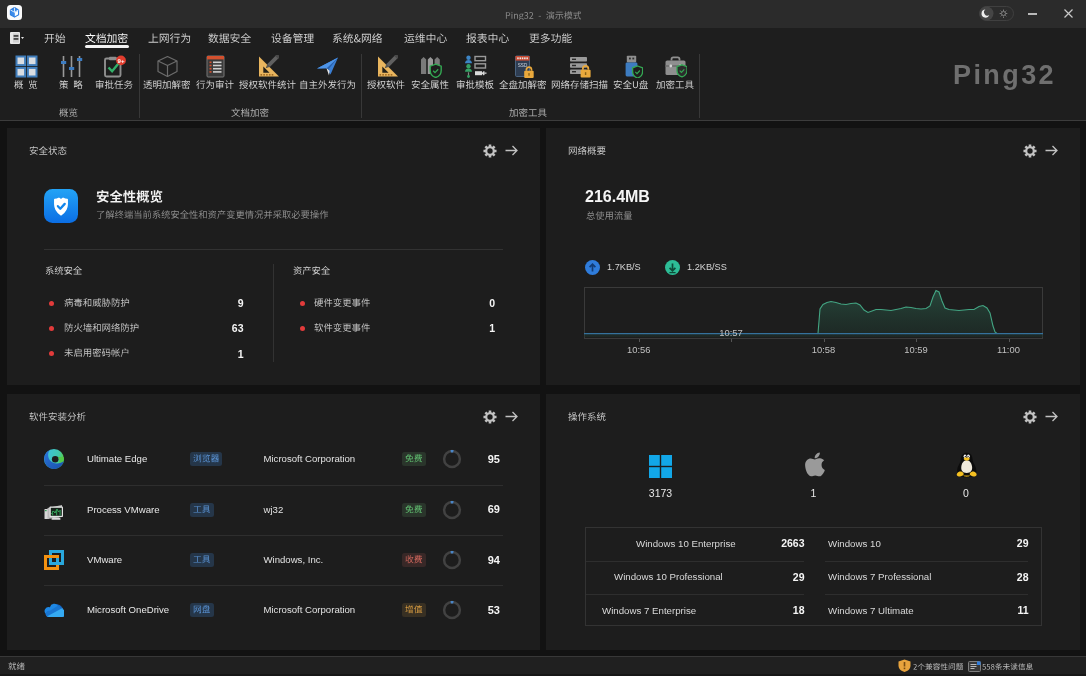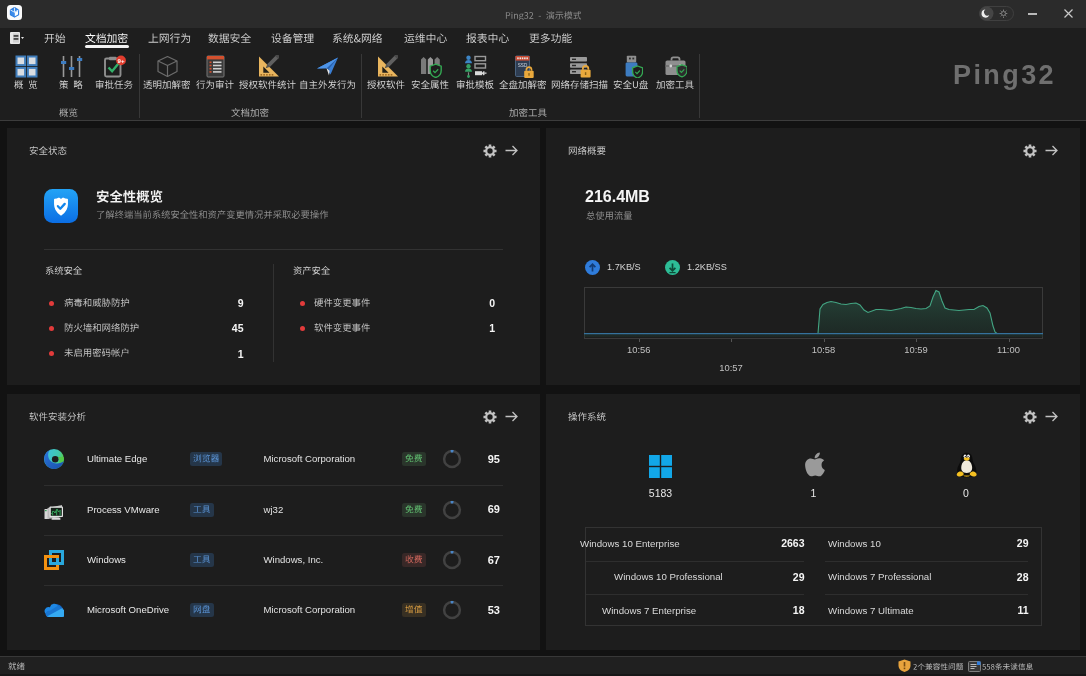--- a/index.html
+++ b/index.html
@@ -561,21 +561,21 @@
       <use href="#r103" x="0"></use>
       <use href="#r105" x="1000"></use>
       <use href="#r106" x="2000"></use>
       <use href="#r86" x="3000"></use>
       <use href="#r18" x="4000"></use>
       <use href="#r32" x="5000"></use>
       <use href="#r103" x="6000"></use>
       <use href="#r104" x="7000"></use>
     </svg>
   </div>
-<div style="position:absolute;right:842.5px;top:323.0px;font:bold 10.5px 'Liberation Sans',sans-serif;color:#f5f5f5;white-space:nowrap;line-height:1">45</div>
+<div style="position:absolute;right:842.5px;top:323.0px;font:bold 10.5px 'Liberation Sans',sans-serif;color:#f5f5f5;white-space:nowrap;line-height:1">63</div>
 <div class="abs" style="left:48.5px;top:351.0px;width:5px;height:5px;border-radius:50%;background:#e23b3b"></div>
 <div style="position:absolute;left:64.0px;top:348.0px;line-height:0">
     <svg viewBox="0 -860 7000 1000" style="width:65.80px;height:9.40px;" fill="#c6c6c6">
       <use href="#r107" x="0"></use>
       <use href="#r108" x="1000"></use>
       <use href="#r109" x="2000"></use>
       <use href="#r16" x="3000"></use>
       <use href="#r110" x="4000"></use>
       <use href="#r111" x="5000"></use>
       <use href="#r112" x="6000"></use>
@@ -650,21 +650,21 @@
         <stop offset="1" stop-color="#1e382f" stop-opacity="0.45"></stop>
       </linearGradient>
     </defs>
 <polygon points="0.0,46.5 234.0,46.5 236.0,22.0 239.0,17.5 243.0,15.5 247.0,14.5 252.0,15.5 257.0,17.0 262.0,17.5 267.0,16.5 272.0,16.0 276.0,18.0 280.0,23.0 284.0,25.5 288.0,24.0 292.0,22.5 297.0,22.5 302.0,23.0 307.0,23.5 312.0,22.5 317.0,21.5 322.0,20.0 327.0,20.5 332.0,21.5 337.0,22.0 342.0,21.5 346.0,19.0 349.0,10.0 352.0,3.5 355.0,5.0 358.0,14.0 361.0,21.0 365.0,22.5 370.0,23.0 375.0,23.5 380.0,23.0 385.0,22.5 390.0,22.5 395.0,19.5 399.0,18.5 403.0,21.0 406.0,26.0 409.0,39.0 411.0,45.0 413.0,46.5 459.0,46.5 459,50 0,50" fill="url(#areaG)" opacity="0.9" transform="translate(0,0)"></polygon>
 <polyline points="0.0,46.5 234.0,46.5 236.0,22.0 239.0,17.5 243.0,15.5 247.0,14.5 252.0,15.5 257.0,17.0 262.0,17.5 267.0,16.5 272.0,16.0 276.0,18.0 280.0,23.0 284.0,25.5 288.0,24.0 292.0,22.5 297.0,22.5 302.0,23.0 307.0,23.5 312.0,22.5 317.0,21.5 322.0,20.0 327.0,20.5 332.0,21.5 337.0,22.0 342.0,21.5 346.0,19.0 349.0,10.0 352.0,3.5 355.0,5.0 358.0,14.0 361.0,21.0 365.0,22.5 370.0,23.0 375.0,23.5 380.0,23.0 385.0,22.5 390.0,22.5 395.0,19.5 399.0,18.5 403.0,21.0 406.0,26.0 409.0,39.0 411.0,45.0 413.0,46.5 459.0,46.5" fill="none" stroke="#43a583" stroke-width="1.1"></polyline>
 <path d="M0 46.7 H459" stroke="#35719c" stroke-width="1.3"></path>
 </svg>
 <div class="abs" style="left:638.7px;top:338.5px;width:1px;height:3px;background:#555"></div>
 <div style="position:absolute;left:638.7px;transform:translateX(-50%);top:345.0px;font:400 9.4px 'Liberation Sans',sans-serif;color:#c0c0c0;white-space:nowrap;line-height:1">10:56</div>
 <div class="abs" style="left:731.0px;top:338.5px;width:1px;height:3px;background:#555"></div>
-<div style="position:absolute;left:731.0px;transform:translateX(-50%);top:363px;font:400 9.4px 'Liberation Sans',sans-serif;color:#c0c0c0;white-space:nowrap;line-height:1">10:57</div>
+<div style="position:absolute;left:731.0px;transform:translateX(-50%);top:328px;font:400 9.4px 'Liberation Sans',sans-serif;color:#c0c0c0;white-space:nowrap;line-height:1">10:57</div>
 <div class="abs" style="left:823.5px;top:338.5px;width:1px;height:3px;background:#555"></div>
 <div style="position:absolute;left:823.5px;transform:translateX(-50%);top:345.0px;font:400 9.4px 'Liberation Sans',sans-serif;color:#c0c0c0;white-space:nowrap;line-height:1">10:58</div>
 <div class="abs" style="left:916.0px;top:338.5px;width:1px;height:3px;background:#555"></div>
 <div style="position:absolute;left:916.0px;transform:translateX(-50%);top:345.0px;font:400 9.4px 'Liberation Sans',sans-serif;color:#c0c0c0;white-space:nowrap;line-height:1">10:59</div>
 <div class="abs" style="left:1008.5px;top:338.5px;width:1px;height:3px;background:#555"></div>
 <div style="position:absolute;left:1008.5px;transform:translateX(-50%);top:345.0px;font:400 9.4px 'Liberation Sans',sans-serif;color:#c0c0c0;white-space:nowrap;line-height:1">11:00</div>
 <div class="abs" style="left:7px;top:394px;width:533px;height:256px;background:#1d1d1d"></div>
 <div style="position:absolute;left:29.0px;top:412.0px;line-height:0">
     <svg viewBox="0 -860 6000 1000" style="width:57.00px;height:9.50px;" fill="#c9c9c9">
       <use href="#r57" x="0"></use>
@@ -757,41 +757,41 @@
 <path d="M8.7 2.2 A7.9 7.9 0 0 1 11.4 2.3" fill="none" stroke="#4a86c8" stroke-width="2.5"></path>
 </svg>
 <div style="position:absolute;right:586.0px;top:504.0px;font:bold 11.0px 'Liberation Sans',sans-serif;color:#f5f5f5;white-space:nowrap;line-height:1">69</div>
 <svg class="abs" style="left:44px;top:550.0px" width="20" height="20" viewBox="0 0 20 20">
     <g fill="none">
 <rect x="6.5" y="1.5" width="12" height="12" stroke="#29a8dd" stroke-width="3"></rect>
 <rect x="1.5" y="6.5" width="12" height="12" stroke="#f29111" stroke-width="3"></rect>
 <path d="M13.5 8 V13.5 H8" stroke="#29a8dd" stroke-width="3"></path>
 </g>
   </svg>
-<div style="position:absolute;left:87.0px;top:555.0px;font:400 9.6px 'Liberation Sans',sans-serif;color:#e8e8e8;white-space:nowrap;line-height:1">Windows</div>
+<div style="position:absolute;left:87.0px;top:555.0px;font:400 9.6px 'Liberation Sans',sans-serif;color:#e8e8e8;white-space:nowrap;line-height:1">VMware</div>
 <div class="abs" style="left:189.5px;top:553.0px;width:24.0px;height:14.0px;background:#253649;border-radius:2.5px"></div>
 <div style="position:absolute;left:192.7px;top:555.2px;line-height:0">
     <svg viewBox="0 -860 2000 1000" style="width:17.60px;height:8.80px;" fill="#5b94d6">
       <use href="#r72" x="0"></use>
       <use href="#r73" x="1000"></use>
     </svg>
   </div>
 <div style="position:absolute;left:263.5px;top:555.0px;font:400 9.6px 'Liberation Sans',sans-serif;color:#e2e2e2;white-space:nowrap;line-height:1">Windows, Inc.</div>
 <div class="abs" style="left:402.0px;top:553.0px;width:24.0px;height:14.0px;background:#382827;border-radius:2.5px"></div>
 <div style="position:absolute;left:405.2px;top:555.2px;line-height:0">
     <svg viewBox="0 -860 2000 1000" style="width:17.60px;height:8.80px;" fill="#d96a5f">
       <use href="#r126" x="0"></use>
       <use href="#r125" x="1000"></use>
     </svg>
   </div>
 <svg class="abs" style="left:442.0px;top:550.0px" width="20" height="20" viewBox="0 0 20 20">
 <circle cx="10" cy="10" r="7.9" fill="none" stroke="#424242" stroke-width="2.5"></circle>
 <path d="M8.7 2.2 A7.9 7.9 0 0 1 11.4 2.3" fill="none" stroke="#4a86c8" stroke-width="2.5"></path>
 </svg>
-<div style="position:absolute;right:586.0px;top:554.5px;font:bold 11.0px 'Liberation Sans',sans-serif;color:#f5f5f5;white-space:nowrap;line-height:1">67</div>
+<div style="position:absolute;right:586.0px;top:554.5px;font:bold 11.0px 'Liberation Sans',sans-serif;color:#f5f5f5;white-space:nowrap;line-height:1">94</div>
 <svg class="abs" style="left:44px;top:600.0px" width="20" height="20" viewBox="0 0 20 20">
     <g>
 <path d="M12.4 4.2 c3.2 0 5.9 2.2 6.6 5.2 a3.8 3.8 0 0 1-0.6 7.5 H12 Z" fill="#1565c0"></path>
 <path d="M5.9 7.2 a4.6 4.6 0 0 1 8.3-1.3 l-5 9.5 -7.2-1.4 a4 4 0 0 1 3.9-6.8z" fill="#1e88e5"></path>
 <path d="M1.5 14.2 a4 4 0 0 1 4.4-3.5 l8.3-5.3 c1.8 1 2.9 2.6 3.3 4.1 l-9 7.4 -5.2 0 a4 4 0 0 1-1.8-2.7z" fill="#1976d2"></path>
 <path d="M3.3 16.9 c-1-0.6-1.6-1.5-1.8-2.7 l12.7-7.6 c1.5 0.8 2.6 2.3 3 4.2 l0.3 2 a3.8 3.8 0 0 1 0.9 4.1z" fill="#28a2e8" opacity="0"></path>
 <path d="M18.9 9.4 a3.8 3.8 0 0 1-0.5 7.5 H5.3 c-1 0-1.7-0.3-2-0.6 l15.2-8.4z" fill="#35aaf2"></path>
 </g>
   </svg>
 <div style="position:absolute;left:87.0px;top:605.0px;font:400 9.6px 'Liberation Sans',sans-serif;color:#e8e8e8;white-space:nowrap;line-height:1">Microsoft OneDrive</div>
@@ -834,21 +834,21 @@
 <path d="M0.5 5.5 H12 M7.5 1 L12 5.5 L7.5 10" stroke="#c2c2c2" stroke-width="1.3" fill="none"></path>
 </svg>
 <svg class="abs" style="left:649px;top:455px" width="23" height="23" viewBox="0 0 23 23">
 <g fill="#12a7e8">
       <rect x="0" y="0" width="10.8" height="10.8"></rect>
       <rect x="12.2" y="0" width="10.8" height="10.8"></rect>
       <rect x="0" y="12.2" width="10.8" height="10.8"></rect>
       <rect x="12.2" y="12.2" width="10.8" height="10.8"></rect>
     </g>
 </svg>
-<div style="position:absolute;left:660.5px;transform:translateX(-50%);top:487.5px;font:400 10.5px 'Liberation Sans',sans-serif;color:#e8e8e8;white-space:nowrap;line-height:1">5183</div>
+<div style="position:absolute;left:660.5px;transform:translateX(-50%);top:487.5px;font:400 10.5px 'Liberation Sans',sans-serif;color:#e8e8e8;white-space:nowrap;line-height:1">3173</div>
 <svg class="abs" style="left:804px;top:452px" width="23" height="27" viewBox="0 0 23 27">
 <g fill="#9a9a9a">
 <path d="M15.8 0.5 c0.2 1.5-0.4 2.9-1.3 4 -0.9 1.1-2.4 1.9-3.8 1.8 -0.2-1.4 0.5-2.9 1.3-3.8 C12.9 1.4 14.5 0.6 15.8 0.5z"></path>
 <path d="M20.5 9 c-0.1 0.1-2.9 1.6-2.9 5 0 3.9 3.4 5.3 3.5 5.3 0 0.1-0.5 1.9-1.8 3.7 -1.1 1.6-2.3 3.2-4.1 3.2 -1.8 0-2.3-1-4.4-1 -2 0-2.7 1-4.4 1 -1.8 0-3-1.7-4.2-3.3 C0.9 20.1-0.1 17-0.1 14.1 c0-4.7 3.1-7.2 6.1-7.2 1.7 0 3.2 1.1 4.3 1.1 1 0 2.7-1.2 4.7-1.2 0.8 0 3.5 0.1 5.5 2.2z" transform="translate(1.2,0) scale(0.93)"></path>
 </g>
   </svg>
 <div style="position:absolute;left:813.5px;transform:translateX(-50%);top:487.5px;font:400 10.5px 'Liberation Sans',sans-serif;color:#e8e8e8;white-space:nowrap;line-height:1">1</div>
 <svg class="abs" style="left:956px;top:452px" width="22" height="26" viewBox="0 0 22 26">
 <path d="M10.7 0.8 c3.6 0 5.6 2.6 5.8 6 0.1 2.3 0.9 4 1.9 5.8 1.1 2 1.9 4.2 1.9 6.3 0 3.9-3.3 6.3-9.6 6.3 -6.3 0-9.6-2.4-9.6-6.3 0-2.1 0.8-4.3 1.9-6.3 1-1.8 1.8-3.5 1.9-5.8 C5.1 3.4 7.1 0.8 10.7 0.8z" fill="#0c0c0c"></path>
 <path d="M10.7 8.2 c2.9 0 5 2.9 5.4 6.5 0.4 3.4-1.2 6.2-5.4 6.2 -4.2 0-5.8-2.8-5.4-6.2 C5.7 11.1 7.8 8.2 10.7 8.2z" fill="#eee8da"></path>
@@ -860,21 +860,21 @@
 <path d="M1.2 21.2 c-1 1.6-0.4 3 1.6 3.2 2 0.3 4.2-0.5 4.8-1.8 0.4-1-0.3-2.1-1.5-2.7 -1.7-0.8-3.8-0.3-4.9 1.3z" fill="#f5c021"></path>
 <path d="M20.2 21.2 c1 1.6 0.4 3-1.6 3.2 -2 0.3-4.2-0.5-4.8-1.8 -0.4-1 0.3-2.1 1.5-2.7 1.7-0.8 3.8-0.3 4.9 1.3z" fill="#f5c021"></path>
 <path d="M7 23.6 c1 0.8 2.4 1.2 3.7 1.2 1.3 0 2.7-0.4 3.7-1.2z" fill="#e0ad12"></path>
 </svg>
 <div style="position:absolute;left:966.0px;transform:translateX(-50%);top:487.5px;font:400 10.5px 'Liberation Sans',sans-serif;color:#e8e8e8;white-space:nowrap;line-height:1">0</div>
 <div class="abs" style="left:585px;top:527px;width:457px;height:99px;border:1px solid #333;box-sizing:border-box"></div>
 <div class="abs" style="left:586px;top:560.5px;width:218px;height:1px;background:#2e2e2e"></div>
 <div class="abs" style="left:825px;top:560.5px;width:203px;height:1px;background:#2e2e2e"></div>
 <div class="abs" style="left:586px;top:593.5px;width:218px;height:1px;background:#2e2e2e"></div>
 <div class="abs" style="left:825px;top:593.5px;width:203px;height:1px;background:#2e2e2e"></div>
-<div style="position:absolute;left:580px;top:538.7px;font:400 9.7px 'Liberation Sans',sans-serif;color:#d9d9d9;white-space:nowrap;line-height:1">Windows 10 Enterprise</div>
+<div style="position:absolute;left:636px;top:538.7px;font:400 9.7px 'Liberation Sans',sans-serif;color:#d9d9d9;white-space:nowrap;line-height:1">Windows 10 Enterprise</div>
 <div style="position:absolute;right:281.5px;top:538.0px;font:bold 10.5px 'Liberation Sans',sans-serif;color:#f5f5f5;white-space:nowrap;line-height:1">2663</div>
 <div style="position:absolute;left:828.0px;top:538.7px;font:400 9.7px 'Liberation Sans',sans-serif;color:#d9d9d9;white-space:nowrap;line-height:1">Windows 10</div>
 <div style="position:absolute;right:57.5px;top:538.0px;font:bold 10.5px 'Liberation Sans',sans-serif;color:#f5f5f5;white-space:nowrap;line-height:1">29</div>
 <div style="position:absolute;left:614px;top:572.2px;font:400 9.7px 'Liberation Sans',sans-serif;color:#d9d9d9;white-space:nowrap;line-height:1">Windows 10 Professional</div>
 <div style="position:absolute;right:281.5px;top:571.5px;font:bold 10.5px 'Liberation Sans',sans-serif;color:#f5f5f5;white-space:nowrap;line-height:1">29</div>
 <div style="position:absolute;left:828.0px;top:572.2px;font:400 9.7px 'Liberation Sans',sans-serif;color:#d9d9d9;white-space:nowrap;line-height:1">Windows 7 Professional</div>
 <div style="position:absolute;right:57.5px;top:571.5px;font:bold 10.5px 'Liberation Sans',sans-serif;color:#f5f5f5;white-space:nowrap;line-height:1">28</div>
 <div style="position:absolute;left:602.0px;top:605.7px;font:400 9.7px 'Liberation Sans',sans-serif;color:#d9d9d9;white-space:nowrap;line-height:1">Windows 7 Enterprise</div>
 <div style="position:absolute;right:281.5px;top:605.0px;font:bold 10.5px 'Liberation Sans',sans-serif;color:#f5f5f5;white-space:nowrap;line-height:1">18</div>
 <div style="position:absolute;left:828.0px;top:605.7px;font:400 9.7px 'Liberation Sans',sans-serif;color:#d9d9d9;white-space:nowrap;line-height:1">Windows 7 Ultimate</div>

